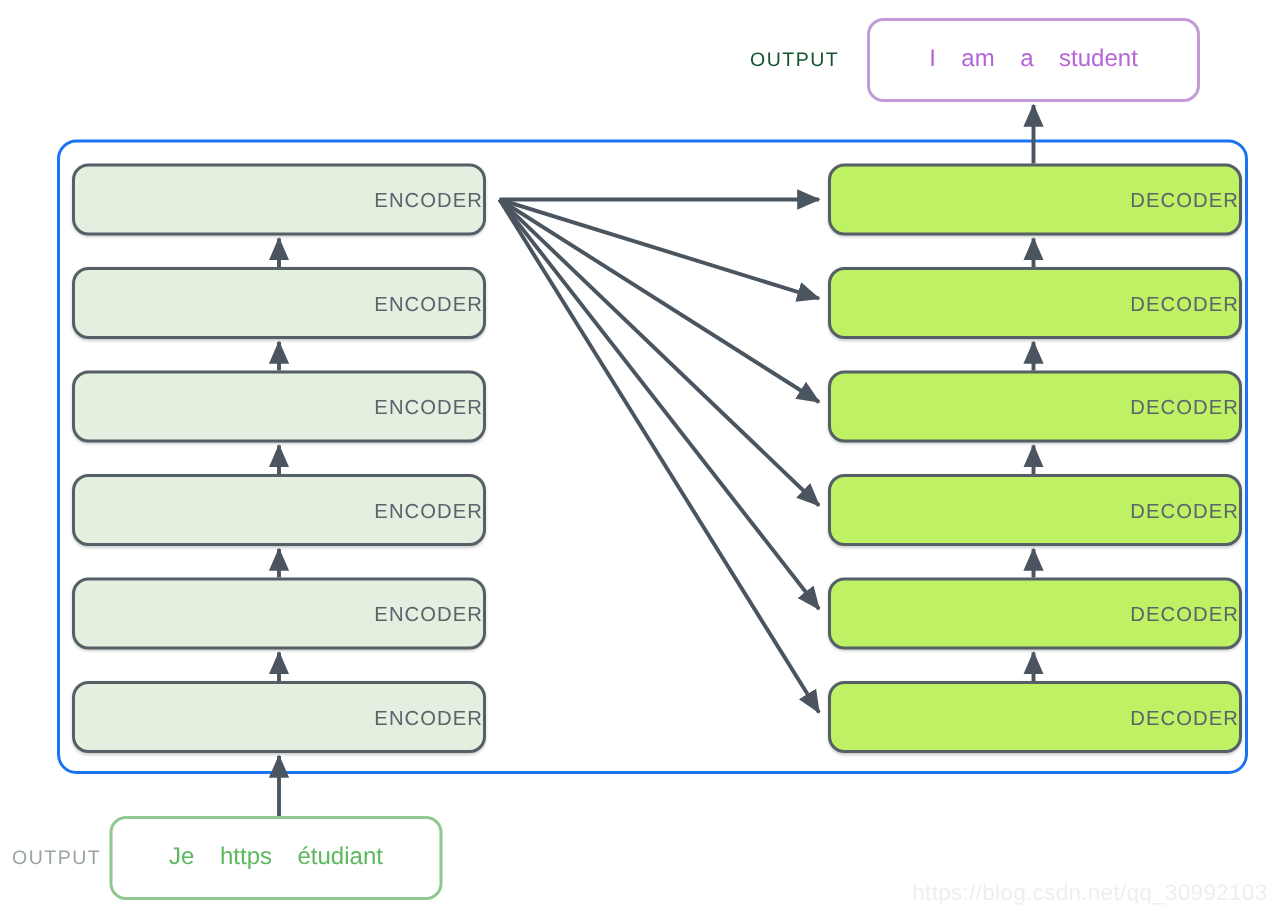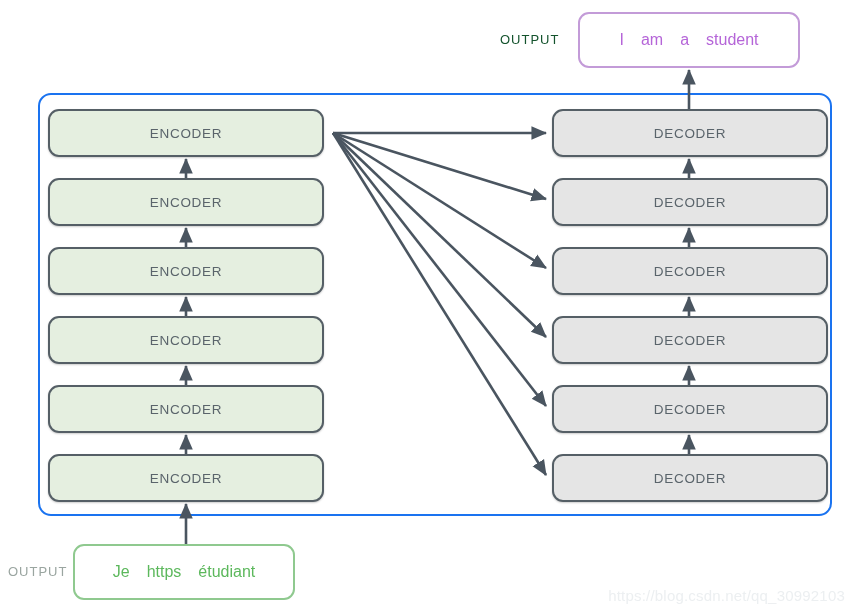--- a/index.html
+++ b/index.html
@@ -32,33 +32,33 @@
   
   .block {
     position: absolute;
     height: 48px;
     width: 276px;
     border: 2.5px solid #555f66;
     border-radius: 11px;
     box-sizing: border-box;
     display: flex;
     align-items: center;
-    justify-content: center;
+    justify-content: flex-end;
     letter-spacing: 0.7px;
     font-size: 13.5px;
     color: #5a646b;
     box-shadow: 0 1px 2px rgba(0,0,0,0.20);
   }
   .encoder {
     left: 48px;
     background: #e5efe0;
   }
   .decoder {
     left: 552px;
-    background: #e5e5e5;
+    background: #bef264;
   }
 
   
   .io-box {
     position: absolute;
     box-sizing: border-box;
     display: flex;
     align-items: center;
     border-radius: 11px;
     background: #ffffff;

